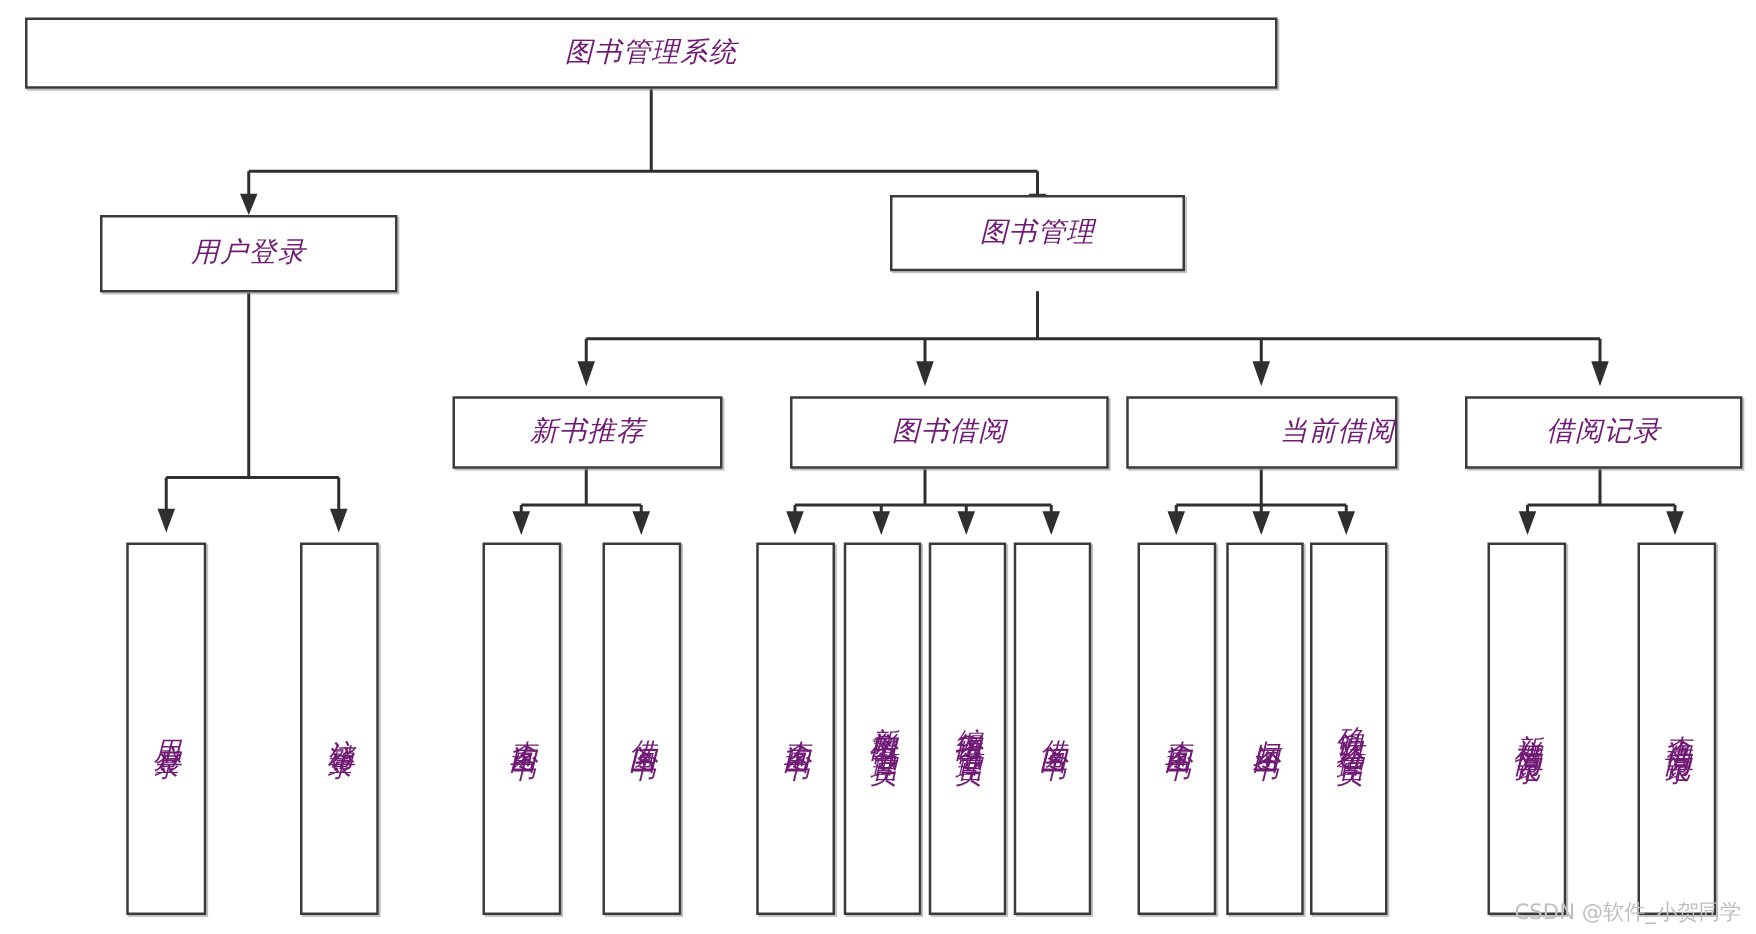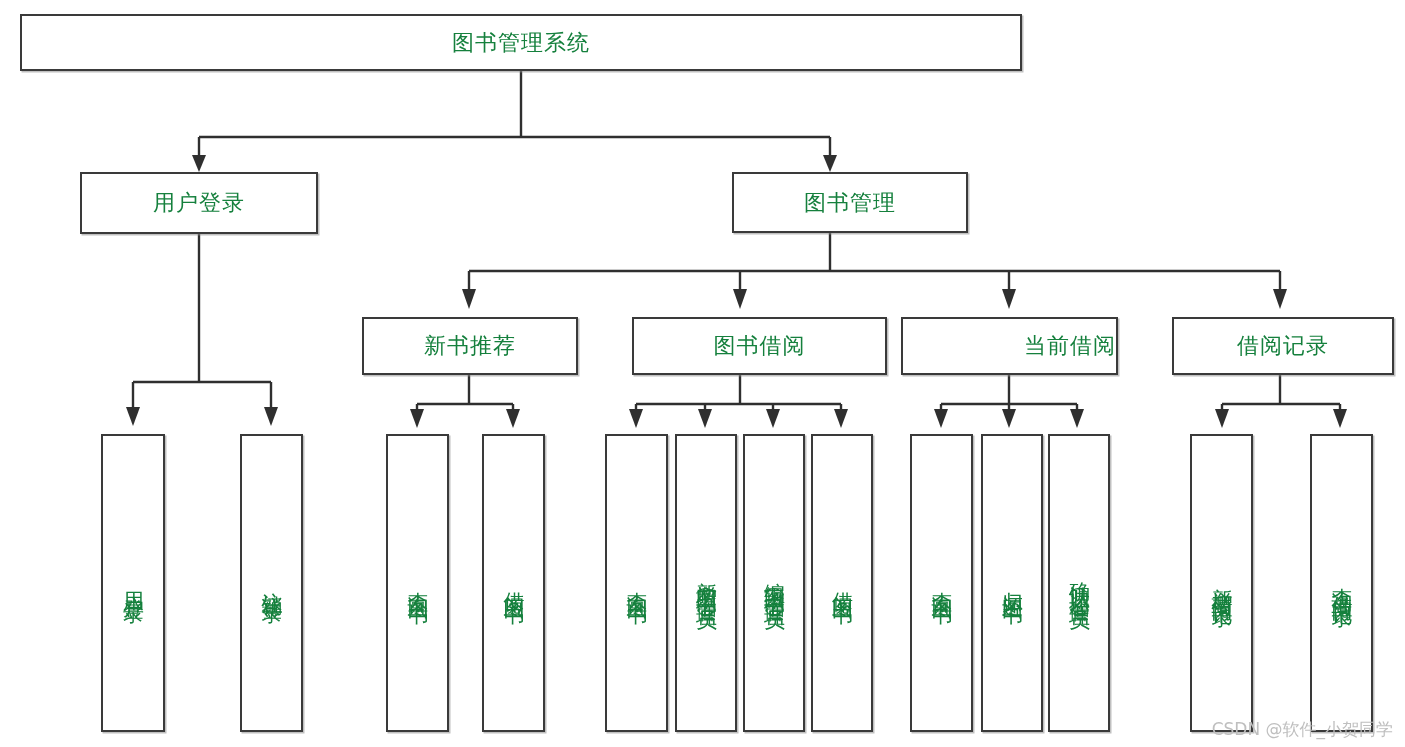--- a/index.html
+++ b/index.html
@@ -21,21 +21,22 @@
   
   .node {
     position: absolute;
     box-sizing: border-box;
     background: #ffffff;
     border: 2px solid #3a3a3a;
     box-shadow: 1.5px 1.5px 0 rgba(140,140,140,0.55);
     display: flex;
     align-items: center;
     justify-content: center;
-    color: #15803d;
+    color: #701a75;
+    font-style: italic;
   }
   .node .label {
     display: block;
     text-align: center;
     line-height: 1.18;
     white-space: nowrap;
   }
   .node.horizontal .label {
     font-size: 22px;
     letter-spacing: 1px;
@@ -149,21 +150,21 @@
   </svg>
 
   <div class="node horizontal" style="left:20px; top:14px; width:1002px; height:57px;">
     <span class="label">图书管理系统</span>
   </div>
 
   <div class="node horizontal" style="left:80px; top:172px; width:238px; height:62px;">
     <span class="label">用户登录</span>
   </div>
 
-  <div class="node horizontal" style="left:712px; top:172px; width:236px; height:61px;margin-left:20px;">
+  <div class="node horizontal" style="left:712px; top:156px; width:236px; height:61px;">
     <span class="label">图书管理</span>
   </div>
 
   <div class="node horizontal" style="left:362px; top:317px; width:216px; height:58px;">
     <span class="label">新书推荐</span>
   </div>
 
   <div class="node horizontal" style="left:632px; top:317px; width:255px; height:58px;">
     <span class="label">图书借阅</span>
   </div>

